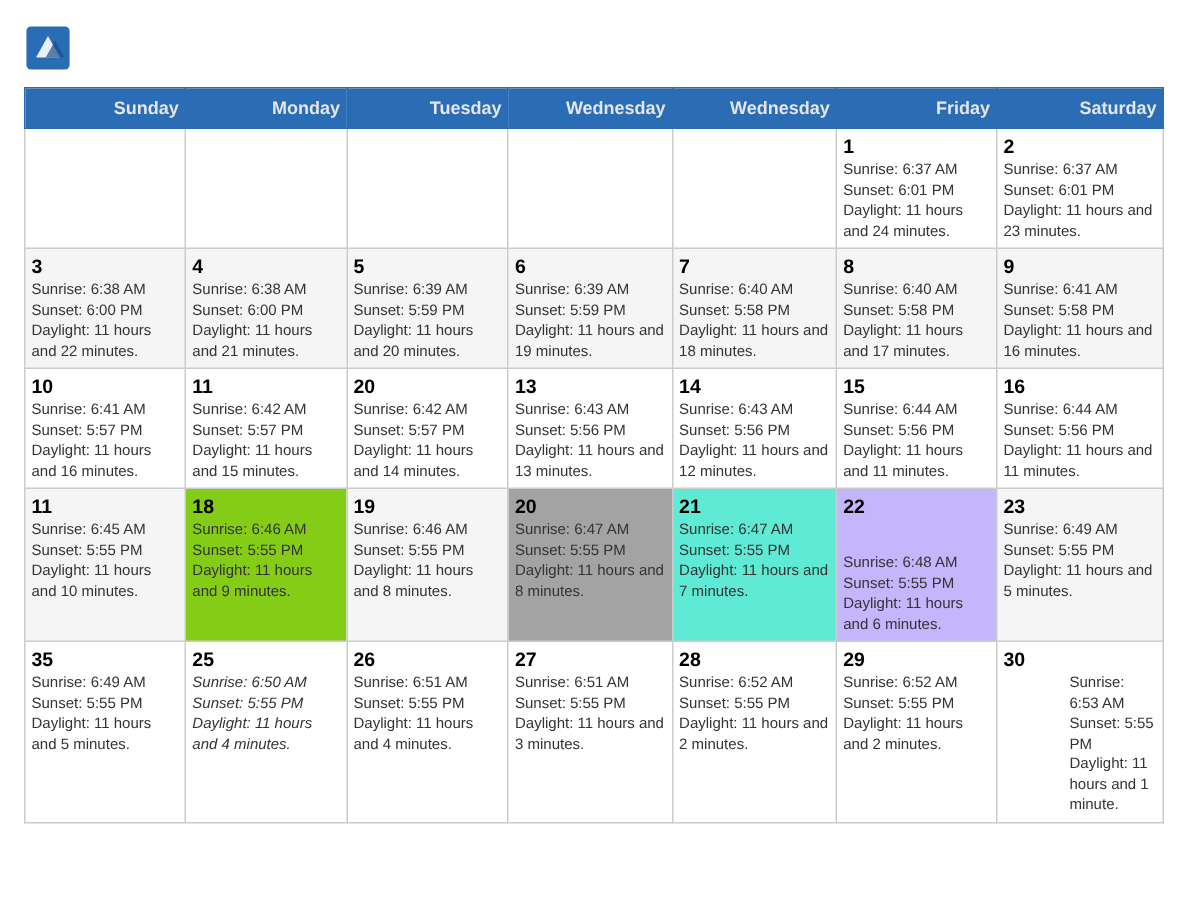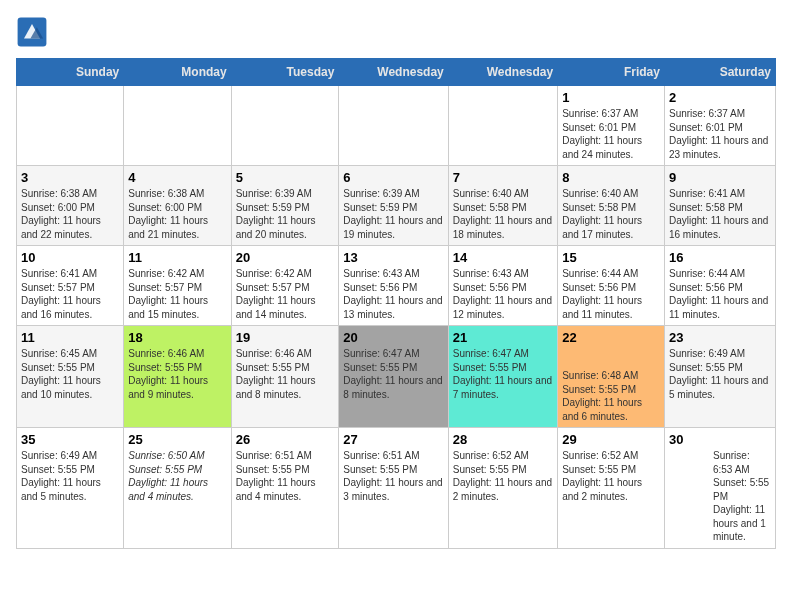--- a/index.html
+++ b/index.html
@@ -233,21 +233,21 @@
 Daylight: 11 hours and 11 minutes.</div>
         </td>
       </tr>
       <tr>
         <td style="background: rgb(245, 245, 245);">
           <span class="day-num">11</span>
           <div class="day-info" style="white-space: pre-line;">Sunrise: 6:45 AM
 Sunset: 5:55 PM
 Daylight: 11 hours and 10 minutes.</div>
         </td>
-        <td style="background: #bef264;">
+        <td style="background: #84cc16;">
           <span class="day-num">18</span>
           <div class="day-info" style="white-space: pre-line;">Sunrise: 6:46 AM
 Sunset: 5:55 PM
 Daylight: 11 hours and 9 minutes.</div>
         </td>
         <td style="background: rgb(245, 245, 245);">
           <span class="day-num">19</span>
           <div class="day-info" style="white-space: pre-line;">Sunrise: 6:46 AM
 Sunset: 5:55 PM
 Daylight: 11 hours and 8 minutes.</div>
@@ -257,21 +257,21 @@
           <div class="day-info" style="white-space: pre-line;">Sunrise: 6:47 AM
 Sunset: 5:55 PM
 Daylight: 11 hours and 8 minutes.</div>
         </td>
         <td style="background: #5eead4;">
           <span class="day-num">21</span>
           <div class="day-info" style="white-space: pre-line;">Sunrise: 6:47 AM
 Sunset: 5:55 PM
 Daylight: 11 hours and 7 minutes.</div>
         </td>
-        <td style="background: #fdba74;">
+        <td style="background: #c4b5fd;">
           <span class="day-num">22</span>
           <div class="day-info" style="white-space: pre-line; margin-top: 24px;">Sunrise: 6:48 AM
 Sunset: 5:55 PM
 Daylight: 11 hours and 6 minutes.</div>
         </td>
         <td style="background: rgb(245, 245, 245);">
           <span class="day-num">23</span>
           <div class="day-info" style="white-space: pre-line;">Sunrise: 6:49 AM
 Sunset: 5:55 PM
 Daylight: 11 hours and 5 minutes.</div>

